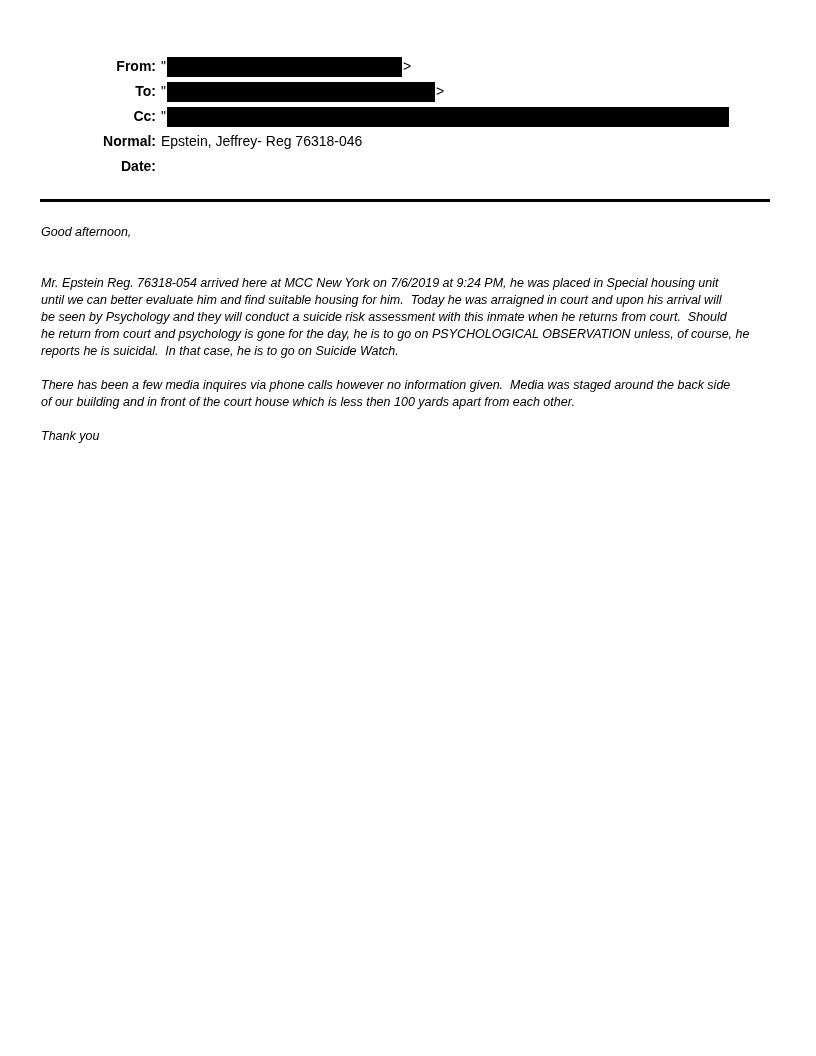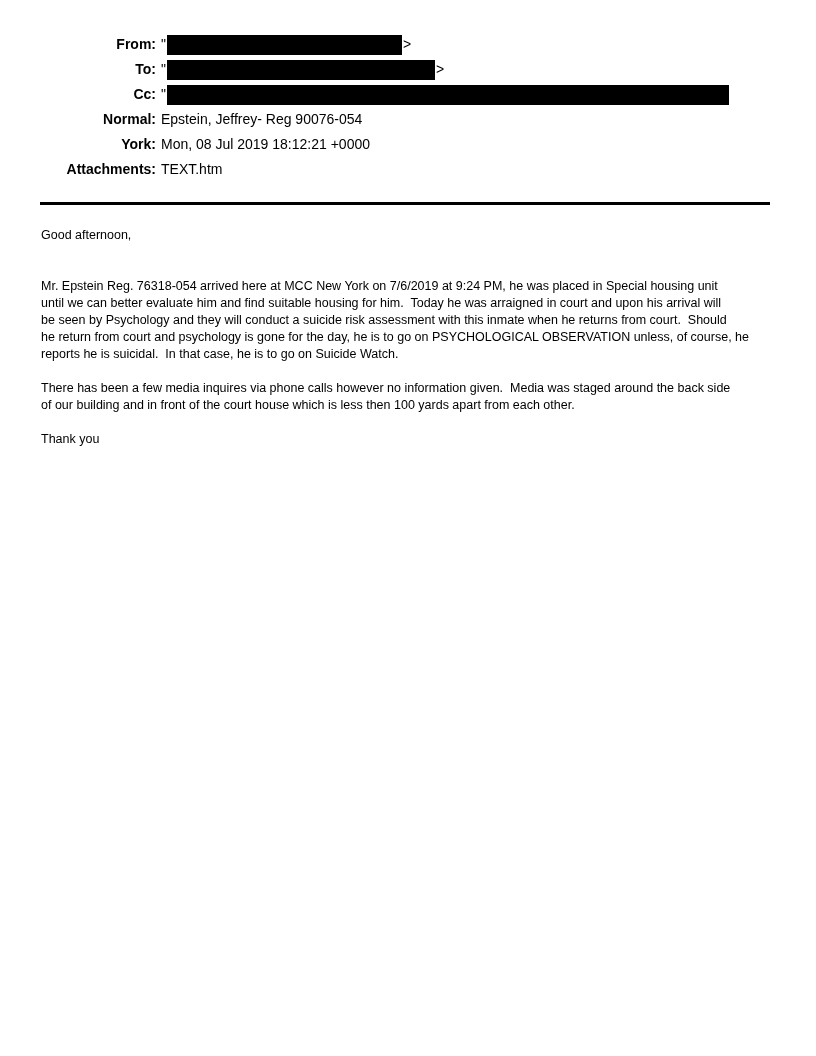--- a/index.html
+++ b/index.html
@@ -11,21 +11,21 @@
     width: 816px;
     height: 1056px;
     overflow: hidden;
     font-family: "Liberation Sans", sans-serif;
     color: #000000;
   }
   .page {
     box-sizing: border-box;
     width: 816px;
     height: 923px;
-    padding-top: 32px;
+    padding-top: 54px;
   }
   
   .email-header {
     margin-left: 40px;
   }
   .h-row {
     display: flex;
     align-items: center;
     height: 25px;
     font-size: 14px;
@@ -60,20 +60,21 @@
     width: 730px;
     height: 3px;
     background: #000000;
   }
   
   .email-body {
     margin: 22px 30px 0 41px;
     width: 748px;
     font-size: 12.5px;
     line-height: 17px;
+    font-style: italic;
   }
   .email-body p {
     margin: 0 0 17px 0;
     white-space: pre-wrap;
   }
   .email-body p.greeting {
     margin-bottom: 34px;
   }
   .email-body p.signoff {
     margin-bottom: 16px;
@@ -96,33 +97,28 @@
       <span class="h-value"><span>"</span><span class="redaction bar-to"></span><span>&gt;</span></span>
     </div>
 
     <div class="h-row">
       <span class="h-label">Cc:</span>
       <span class="h-value"><span>"</span><span class="redaction bar-cc"></span></span>
     </div>
 
     <div class="h-row">
       <span class="h-label">Normal:</span>
-      <span class="h-value">Epstein, Jeffrey- Reg 90076-054</span>
+      <span class="h-value">Epstein, Jeffrey- Reg 76318-046</span>
     </div>
 
     <div class="h-row">
-      <span class="h-label">York:</span>
-      <span class="h-value">Mon, 08 Jul 2019 18:12:21 +0000</span>
+      <span class="h-label">Date:</span>
     </div>
 
 
-    <div class="h-row">
-      <span class="h-label">Attachments:</span>
-      <span class="h-value">TEXT.htm</span>
-    </div>
 
   </div>
 
   <div class="header-rule"></div>
 
   <div class="email-body">
     <p class="greeting">Good afternoon,</p>
     <p>Mr. Epstein Reg. 76318-054 arrived here at MCC New York on 7/6/2019 at 9:24 PM, he was placed in Special housing unit
 until we can better evaluate him and find suitable housing for him.  Today he was arraigned in court and upon his arrival will
 be seen by Psychology and they will conduct a suicide risk assessment with this inmate when he returns from court.  Should

